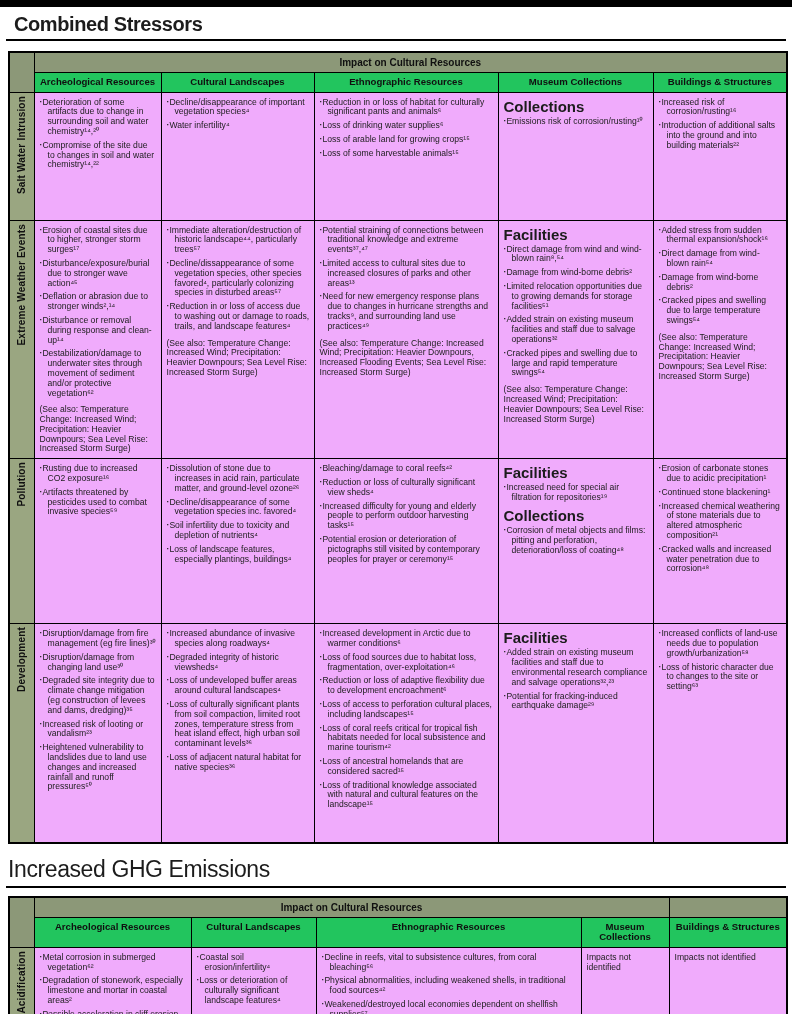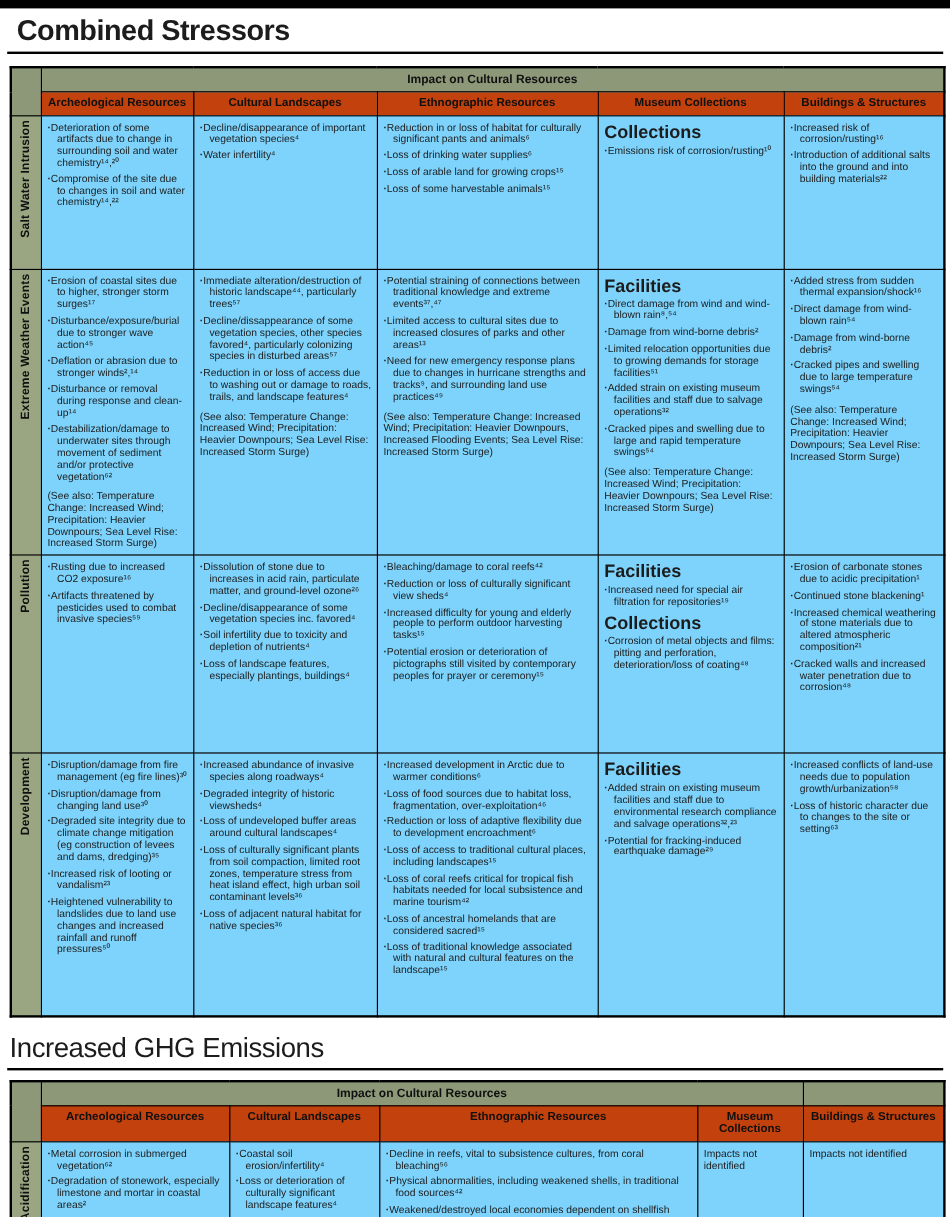--- a/index.html
+++ b/index.html
@@ -7,49 +7,49 @@
     width:792px; min-height:1014px; background:#ffffff; color:#1c1c1c;
     font-family:"Liberation Sans", sans-serif;
     -webkit-font-smoothing:antialiased;
   }
   .topbar { height:7px; background:#000; }
   .titlebar {
     display:flex; justify-content:space-between; align-items:flex-end;
     padding:7px 8px 5px 8px; margin:0 6px 0 6px;
     border-bottom:2px solid #000;
   }
-  .title-left { font-size:24px; font-weight:bold; letter-spacing:-0.4px; line-height:1; }
+  .title-left { font-size:20px; font-weight:bold; letter-spacing:-0.4px; line-height:1; }
   .title-right { font-size:17px; font-weight:bold; letter-spacing:-0.2px; line-height:1; }
 
   table.impact {
     border-collapse:collapse; table-layout:fixed;
     width:778px; margin:10px 23px 0 8px;
     border:2px solid #000;
     padding-left:29px;
   }
   table.impact th, table.impact td { border:1px solid #000; vertical-align:top; }
 
   th.corner { background:#8C9878; }
   th.band {
     background:#8C9878; color:#101010; text-align:center;
     font-size:10px; font-weight:bold; padding:4px 2px;
   }
   th.band-spacer { background:#8C9878; }
   th.colhead {
-    background:#c2410c; color:#101010; text-align:center;
+    background:#22c55e; color:#101010; text-align:center;
     font-size:9.6px; font-weight:bold; padding:4px 2px; line-height:1.1;
   }
   th.rowlabel { background:#9AA681; text-align:center; padding:3px 0; }
   th.rowlabel span {
     writing-mode:vertical-rl; transform:rotate(180deg);
     display:inline-block; font-size:10px; font-weight:bold; color:#101010;
     letter-spacing:0.2px; white-space:nowrap;
   }
   td.cell {
-    background:#7dd3fc; padding:5px 4px 4px 5px;
+    background:#f0abfc; padding:5px 4px 4px 5px;
     font-size:8.6px; line-height:1.14; color:#1c1c1c;
   }
   td.cell ul { margin:0; padding:0; list-style:none; }
   td.cell li { padding-left:8px; text-indent:-8px; margin:0 0 4px 0; }
   td.cell li::before { content:"\00B7 "; font-weight:bold; }
   .subhead { font-weight:bold; font-size:15px; margin:0 0 2px 0; }
   .note { margin-top:7px; }
   .italic-note { }
   .subhead:empty, .note:empty, .italic-note:empty, td.cell ul:empty { display:none; }
 
@@ -239,21 +239,21 @@
             <li>Loss of undeveloped buffer areas around cultural landscapes⁴</li>
             <li>Loss of culturally significant plants from soil compaction, limited root zones, temperature stress from heat island effect, high urban soil contaminant levels³⁶</li>
             <li>Loss of adjacent natural habitat for native species³⁶</li>
           </ul>
     </td>
     <td class="cell">
       <ul>
             <li>Increased development in Arctic due to warmer conditions⁶</li>
             <li>Loss of food sources due to habitat loss, fragmentation, over-exploitation⁴⁶</li>
             <li>Reduction or loss of adaptive flexibility due to development encroachment⁶</li>
-            <li>Loss of access to traditional cultural places, including landscapes¹⁵</li>
+            <li>Loss of access to perforation cultural places, including landscapes¹⁵</li>
             <li>Loss of coral reefs critical for tropical fish habitats needed for local subsistence and marine tourism⁴²</li>
             <li>Loss of ancestral homelands that are considered sacred¹⁵</li>
             <li>Loss of traditional knowledge associated with natural and cultural features on the landscape¹⁵</li>
           </ul>
     </td>
     <td class="cell">
       <div class="subhead">Facilities</div>
       <ul>
             <li>Added strain on existing museum facilities and staff due to environmental research compliance and salvage operations³²,²³</li>
             <li>Potential for fracking-induced earthquake damage²⁹</li>

